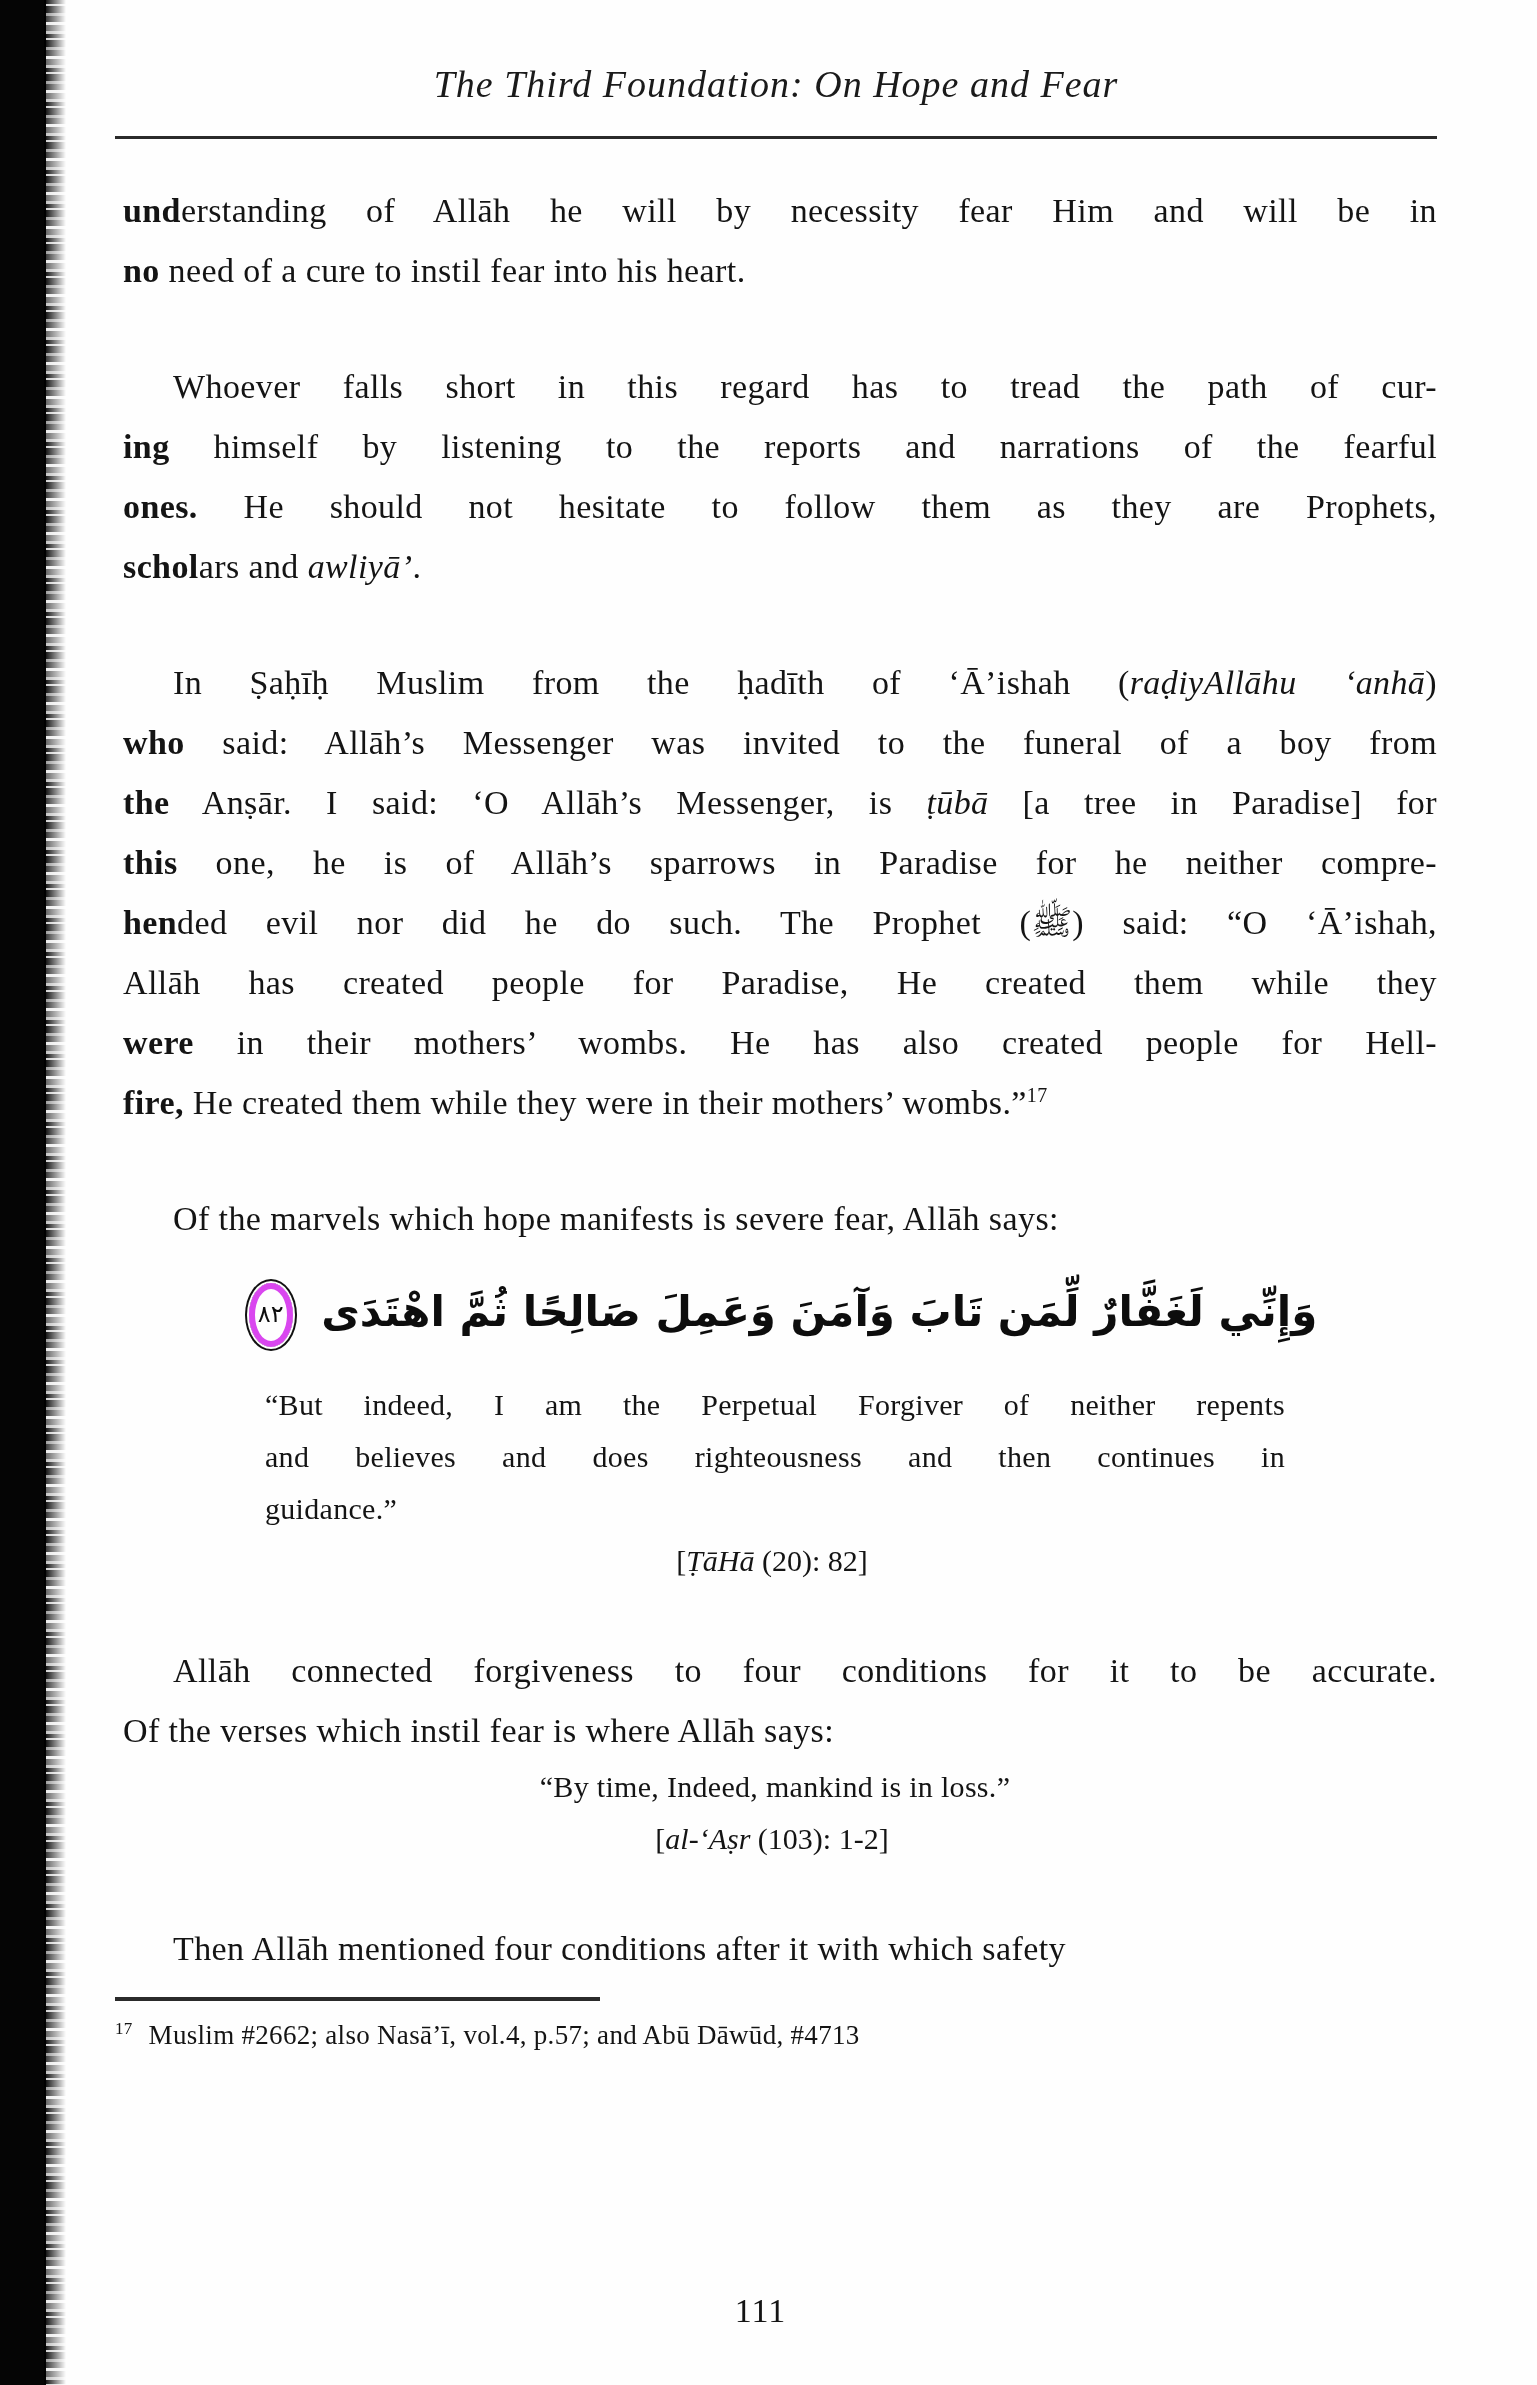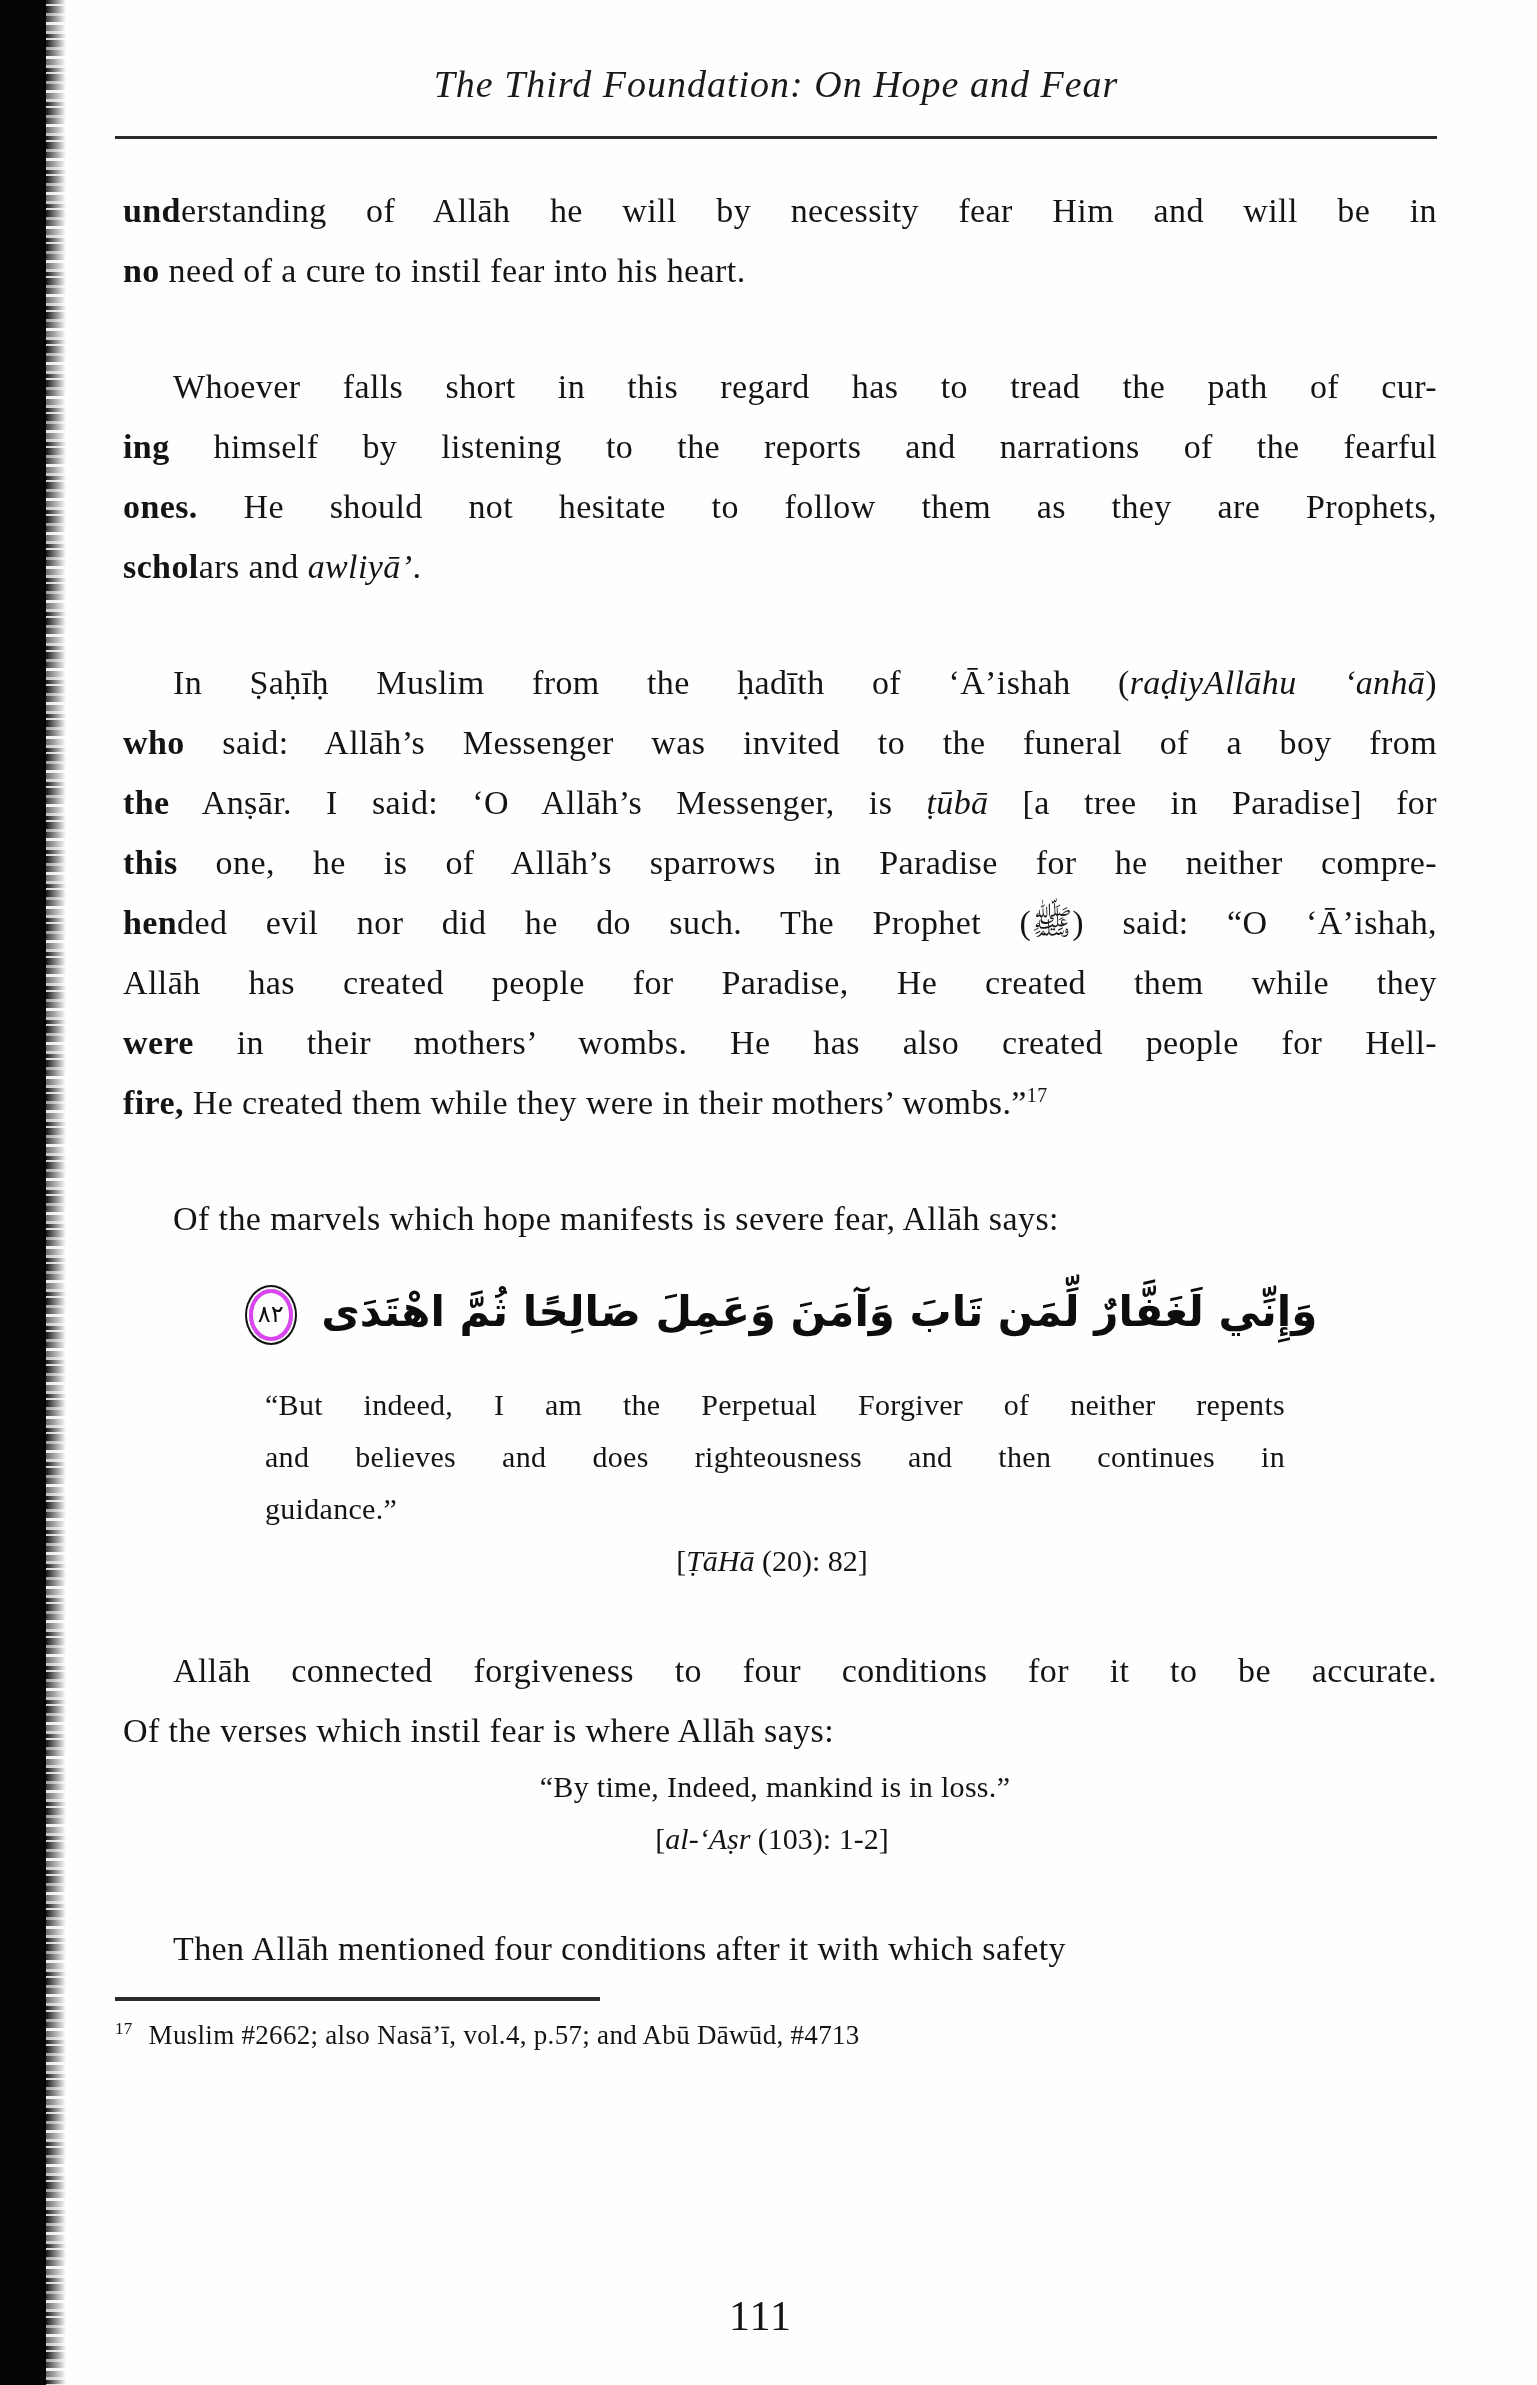--- a/index.html
+++ b/index.html
@@ -51,22 +51,22 @@
   .arabic{
     direction:rtl;
     text-align:center;
     font-family:"DejaVu Sans",sans-serif;
     font-size:42px;font-weight:bold;line-height:75px;
     margin:25px 0 30px 0;
     color:#0d0d0d;
   }
   .ayah-marker{
     display:inline-flex;align-items:center;justify-content:center;
-    width:44px;height:52px;
-    border:4px solid #d946ef;border-radius:50%;
+    width:44px;height:64px;
+    border:6px solid #d946ef;border-radius:50%;
     box-shadow:0 0 0 2px #fefefe, 0 0 0 4px #111;
     font-size:24px;font-weight:normal;
     margin:0 14px;vertical-align:middle;
     box-sizing:border-box;
   }
   .trans{
     margin:0 152px 0 150px;
     font-size:30px;line-height:52px;
     letter-spacing:.3px;
   }
@@ -80,21 +80,21 @@
     padding-right:6px;
   }
   .footnote-rule{width:485px;height:4px;background:#2a2a2a;margin-top:18px;}
   .footnote{
     font-size:27px;line-height:32px;margin-top:12px;letter-spacing:.3px;
   }
   .footnote sup{font-size:17px;margin-right:16px;}
   .para sup{font-size:20px;line-height:0;}
   .page-number{
     position:absolute;left:0;right:16px;top:2292px;
-    text-align:center;font-size:42px;letter-spacing:1px;
+    text-align:center;font-size:34px;letter-spacing:1px;
   }
 </style>
 </head>
 <body>
 
 <div class="page">
   <div class="binding-edge"></div>
   <div class="binding-noise"></div>
 
   <div class="content">

